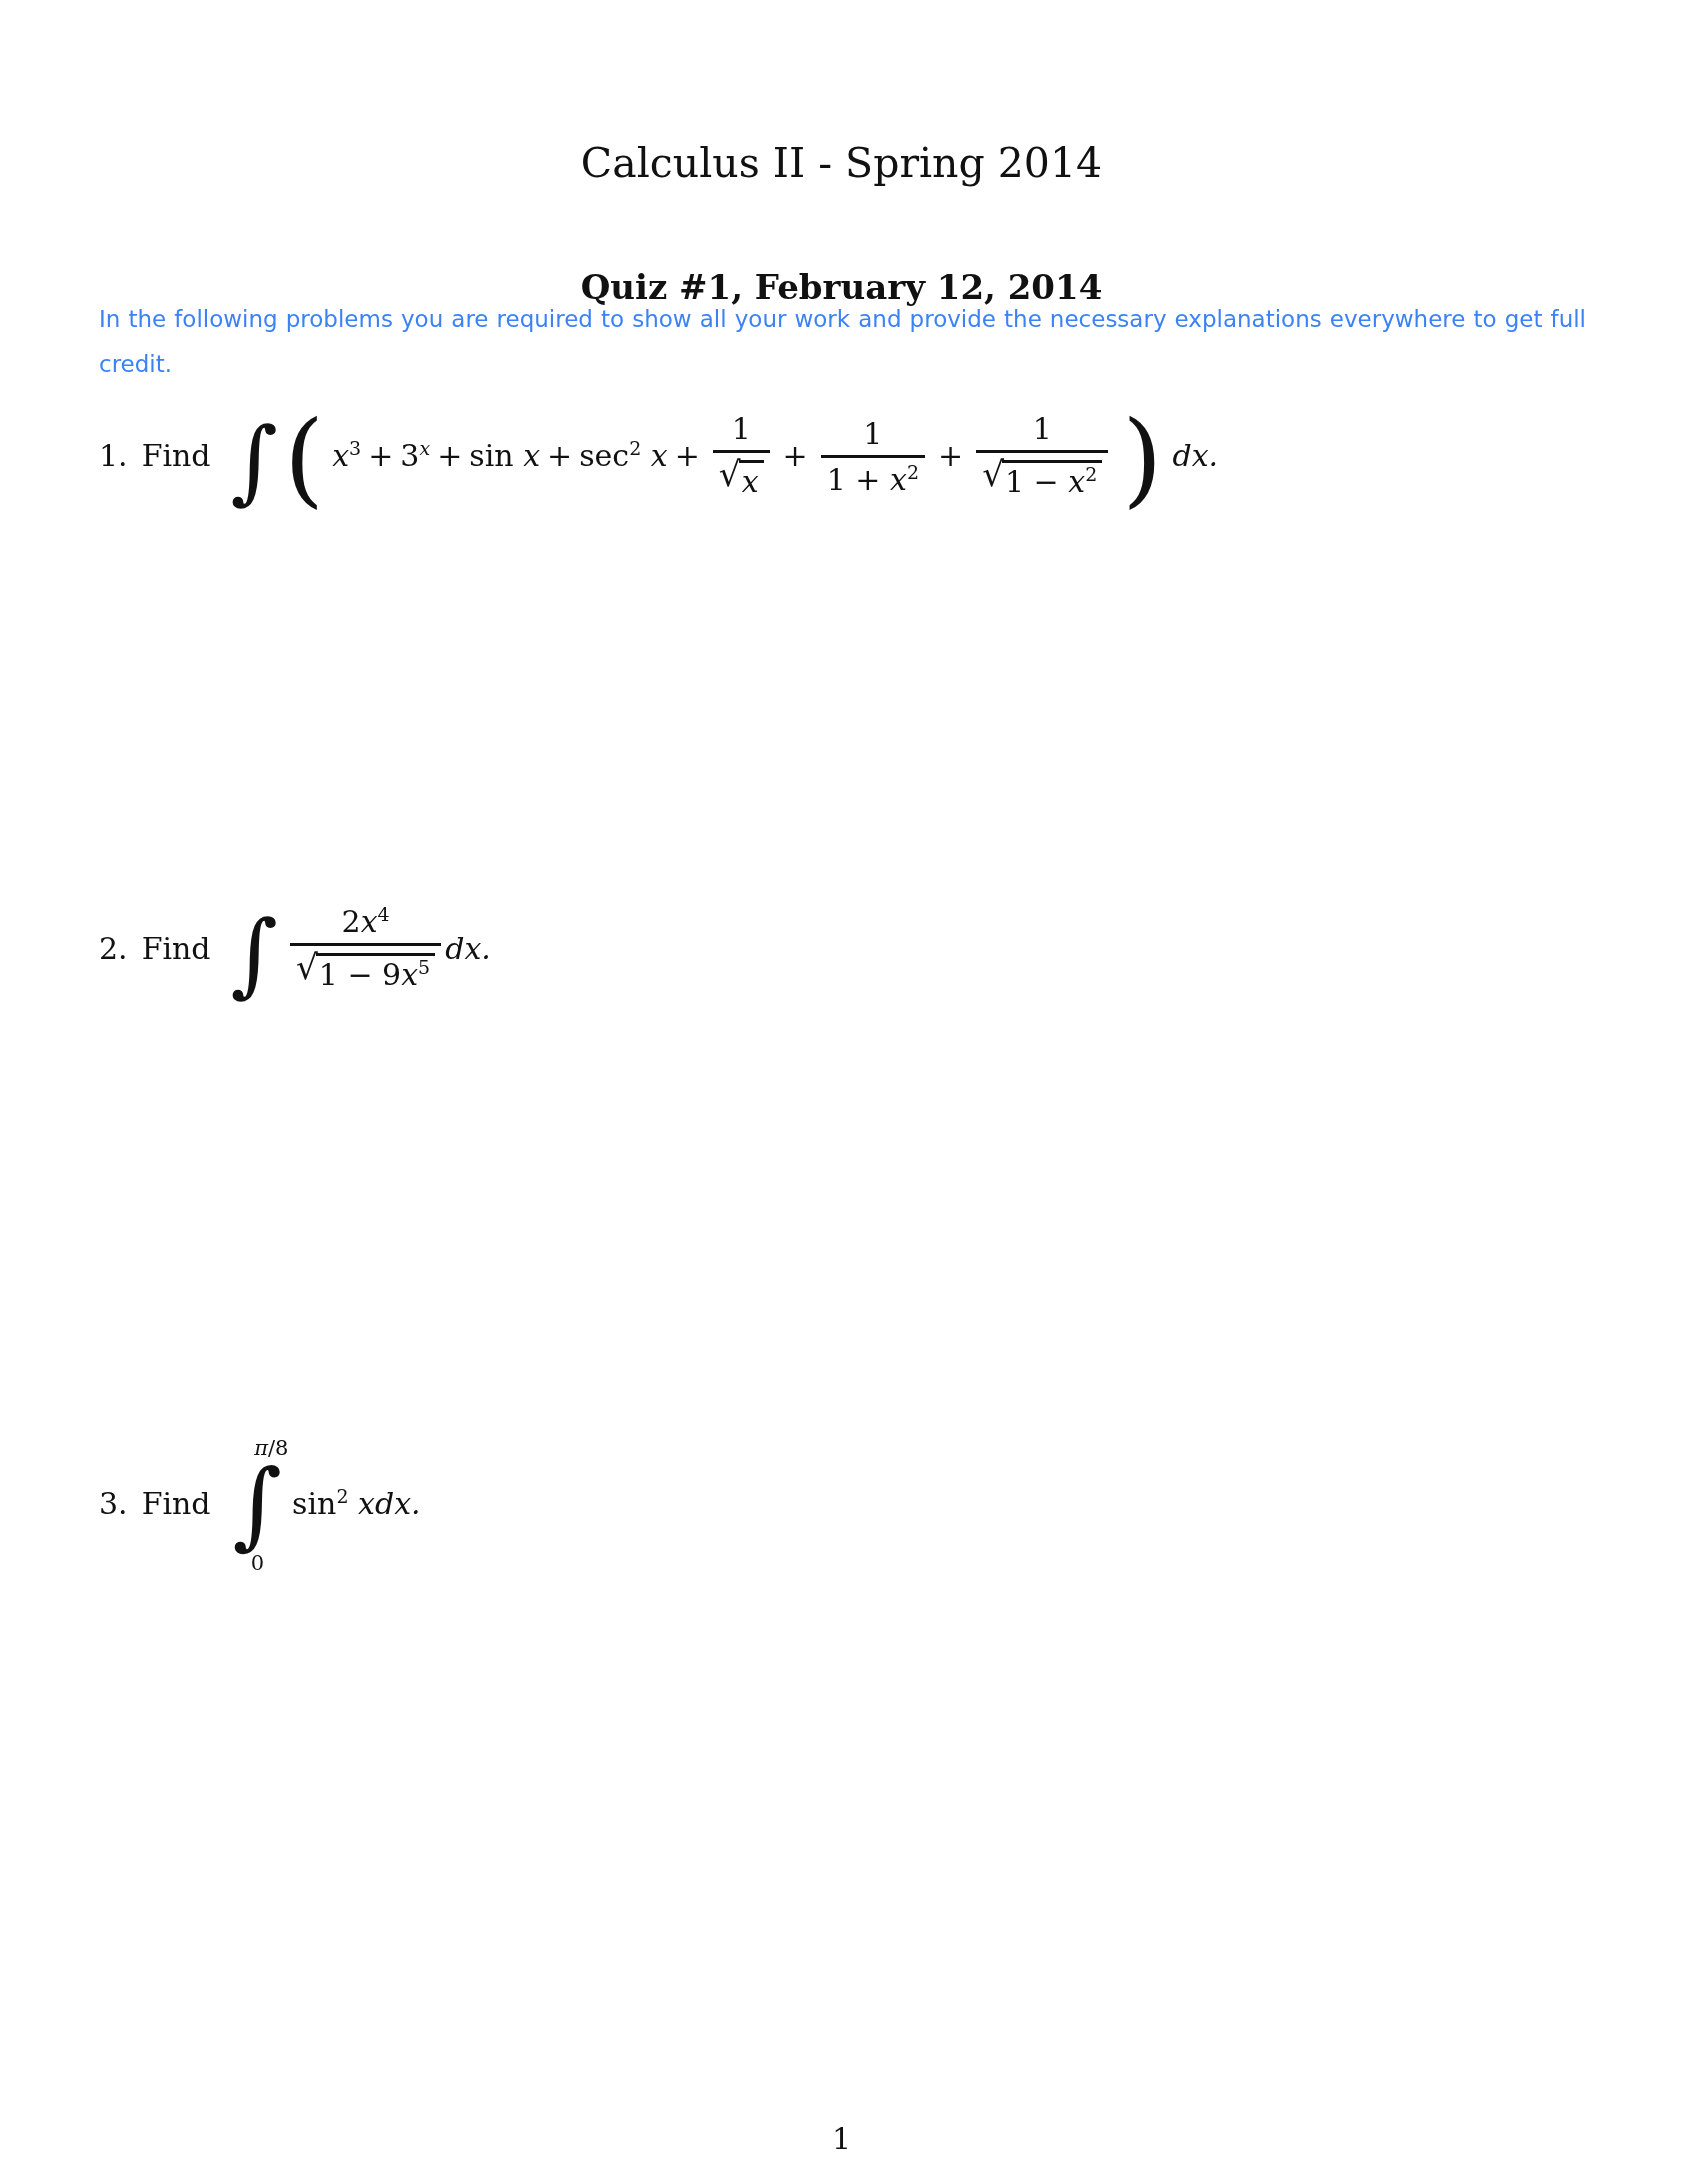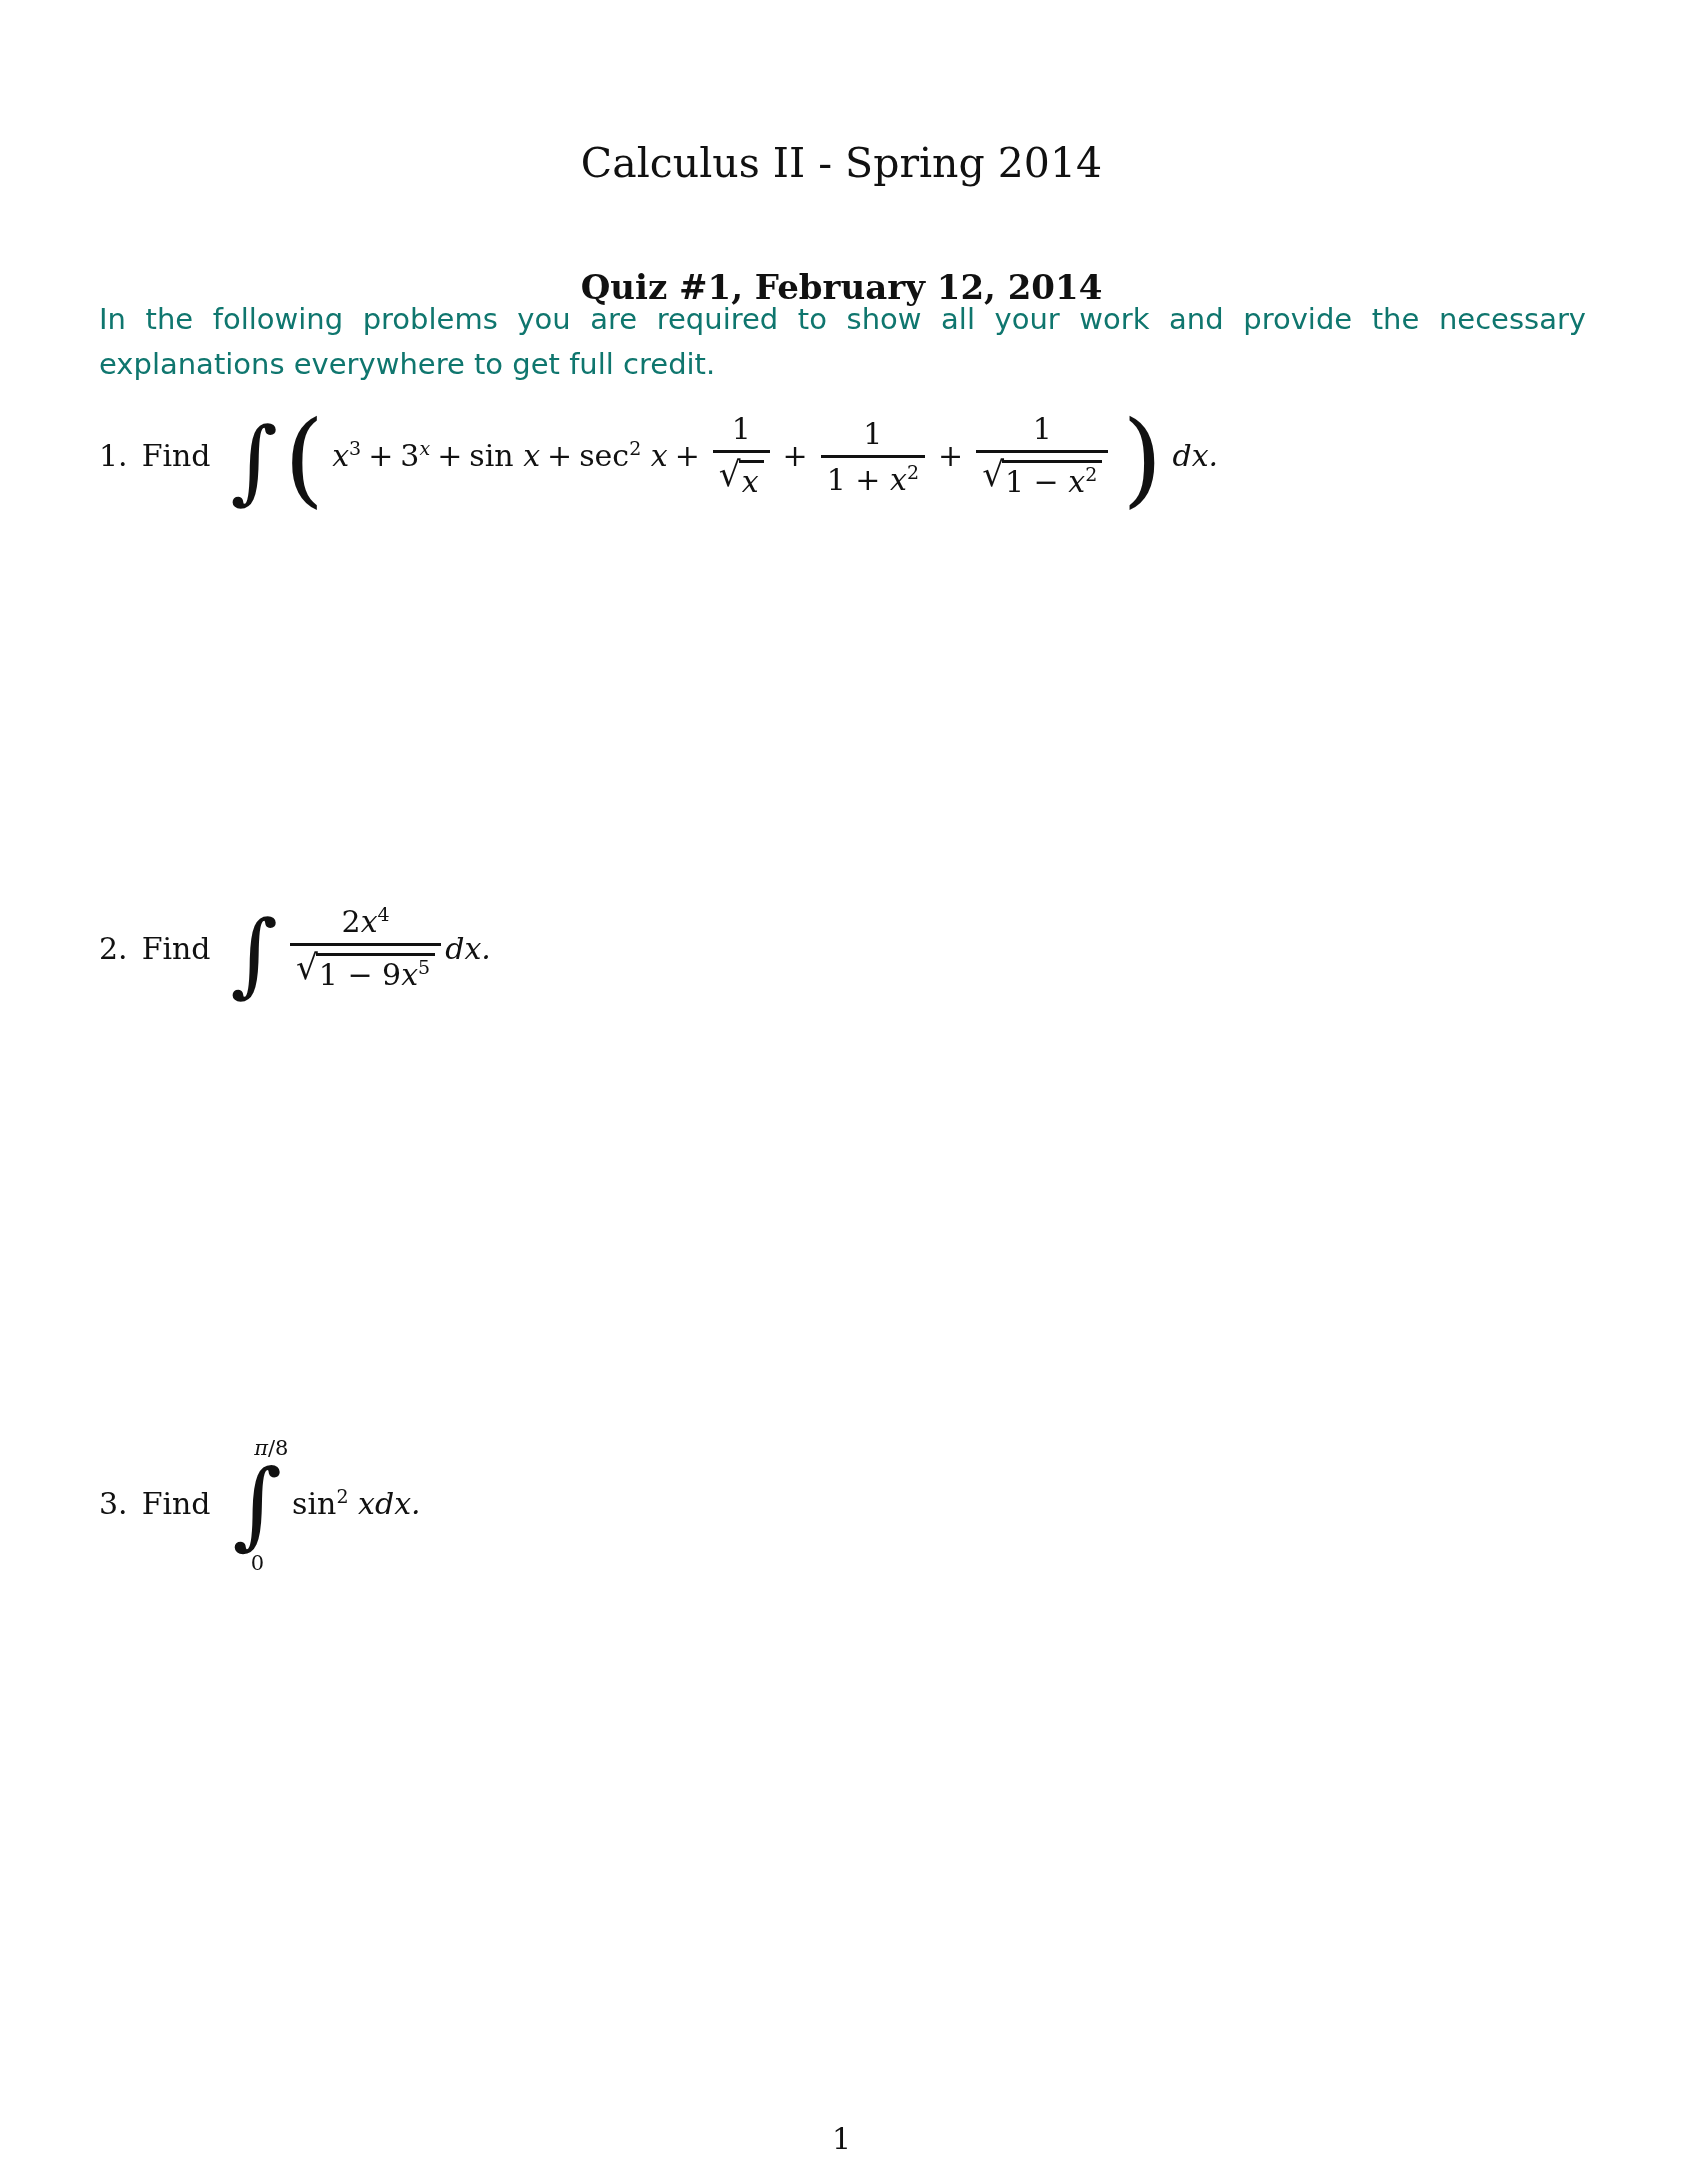--- a/index.html
+++ b/index.html
@@ -24,24 +24,24 @@
     top: 228px; left: 0; width: 100%;
     text-align: center;
     font-size: 34px; font-weight: bold;
     line-height: 40px;
     margin-top: 39px;
   }
   .intro {
     position: absolute;
     top: 297px; left: 99px; right: 97px;
     font-family: "DejaVu Sans", sans-serif;
-    font-size: 29px;
+    font-size: 23px;
     line-height: 45px;
     text-align: justify;
-    color: #0f766e;
+    color: #3b82f6;
   }
   .problem {
     position: absolute;
     left: 99px;
     white-space: nowrap;
     font-size: 30px;
     line-height: 129px;
   }
   .p1 { top: 391px; }
   .p2 { top: 884px; }

